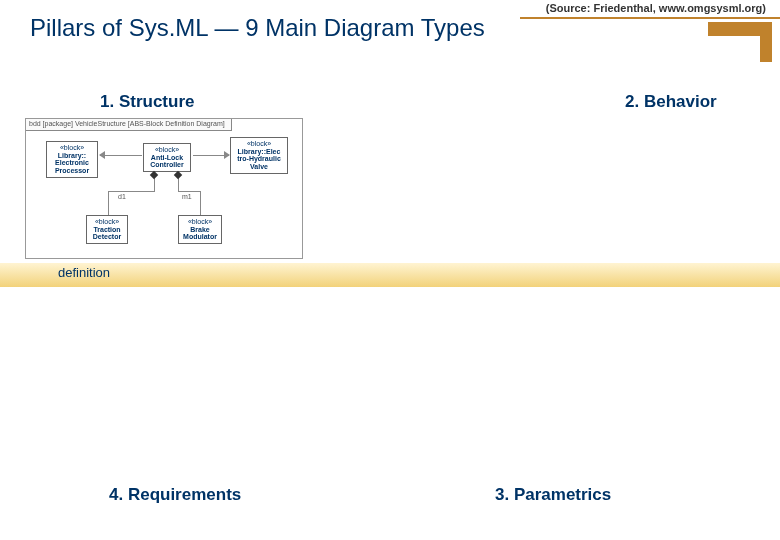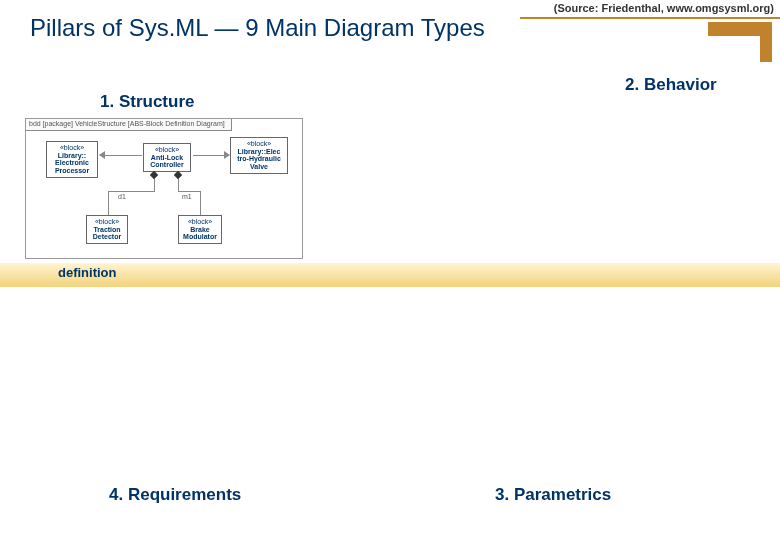--- a/index.html
+++ b/index.html
@@ -11,21 +11,21 @@
     position: relative;
     overflow: hidden;
   }
   .source-line {
     position: absolute;
     top: 2px;
     right: 0;
     font-size: 11px;
     font-weight: bold;
     color: #333;
-    padding-right: 6px;
+    padding-right: 14px;
   }
   .source-underline {
     position: absolute;
     top: 17px;
     right: 0;
     width: 260px;
     height: 2px;
     background: #c0822c;
   }
   .corner-deco {
@@ -56,21 +56,21 @@
     color: #003366;
     font-weight: 400;
   }
   .pillar-heading {
     position: absolute;
     font-size: 17px;
     font-weight: bold;
     color: #003366;
   }
   .h-structure { top: 92px; left: 100px; text-align: right; }
-  .h-behavior  { top: 75px; left: 625px; }
+  .h-behavior  { top: 92px; left: 625px; }
   .h-requirements { top: 485px; left: 98px; margin-left: 11px; }
   .h-parametrics  { top: 485px; left: 495px; }
 
   .bdd-box {
     position: absolute;
     top: 118px;
     left: 25px;
     width: 278px;
     height: 141px;
     border: 1px solid #999;
@@ -124,21 +124,21 @@
     left: 0;
     width: 780px;
     height: 24px;
     background: linear-gradient(#fff4d2, #f2d27a);
   }
   .definition-label {
     position: absolute;
     top: 265px;
     left: 58px;
     font-size: 13px;
-    font-weight: bold;
+    font-weight: normal;
     color: #003366;
   }
 </style>
 </head>
 <body>
 
 <div class="source-line">(Source: Friedenthal, www.omgsysml.org)</div>
 <div class="source-underline"></div>
 
 <div class="corner-deco">

